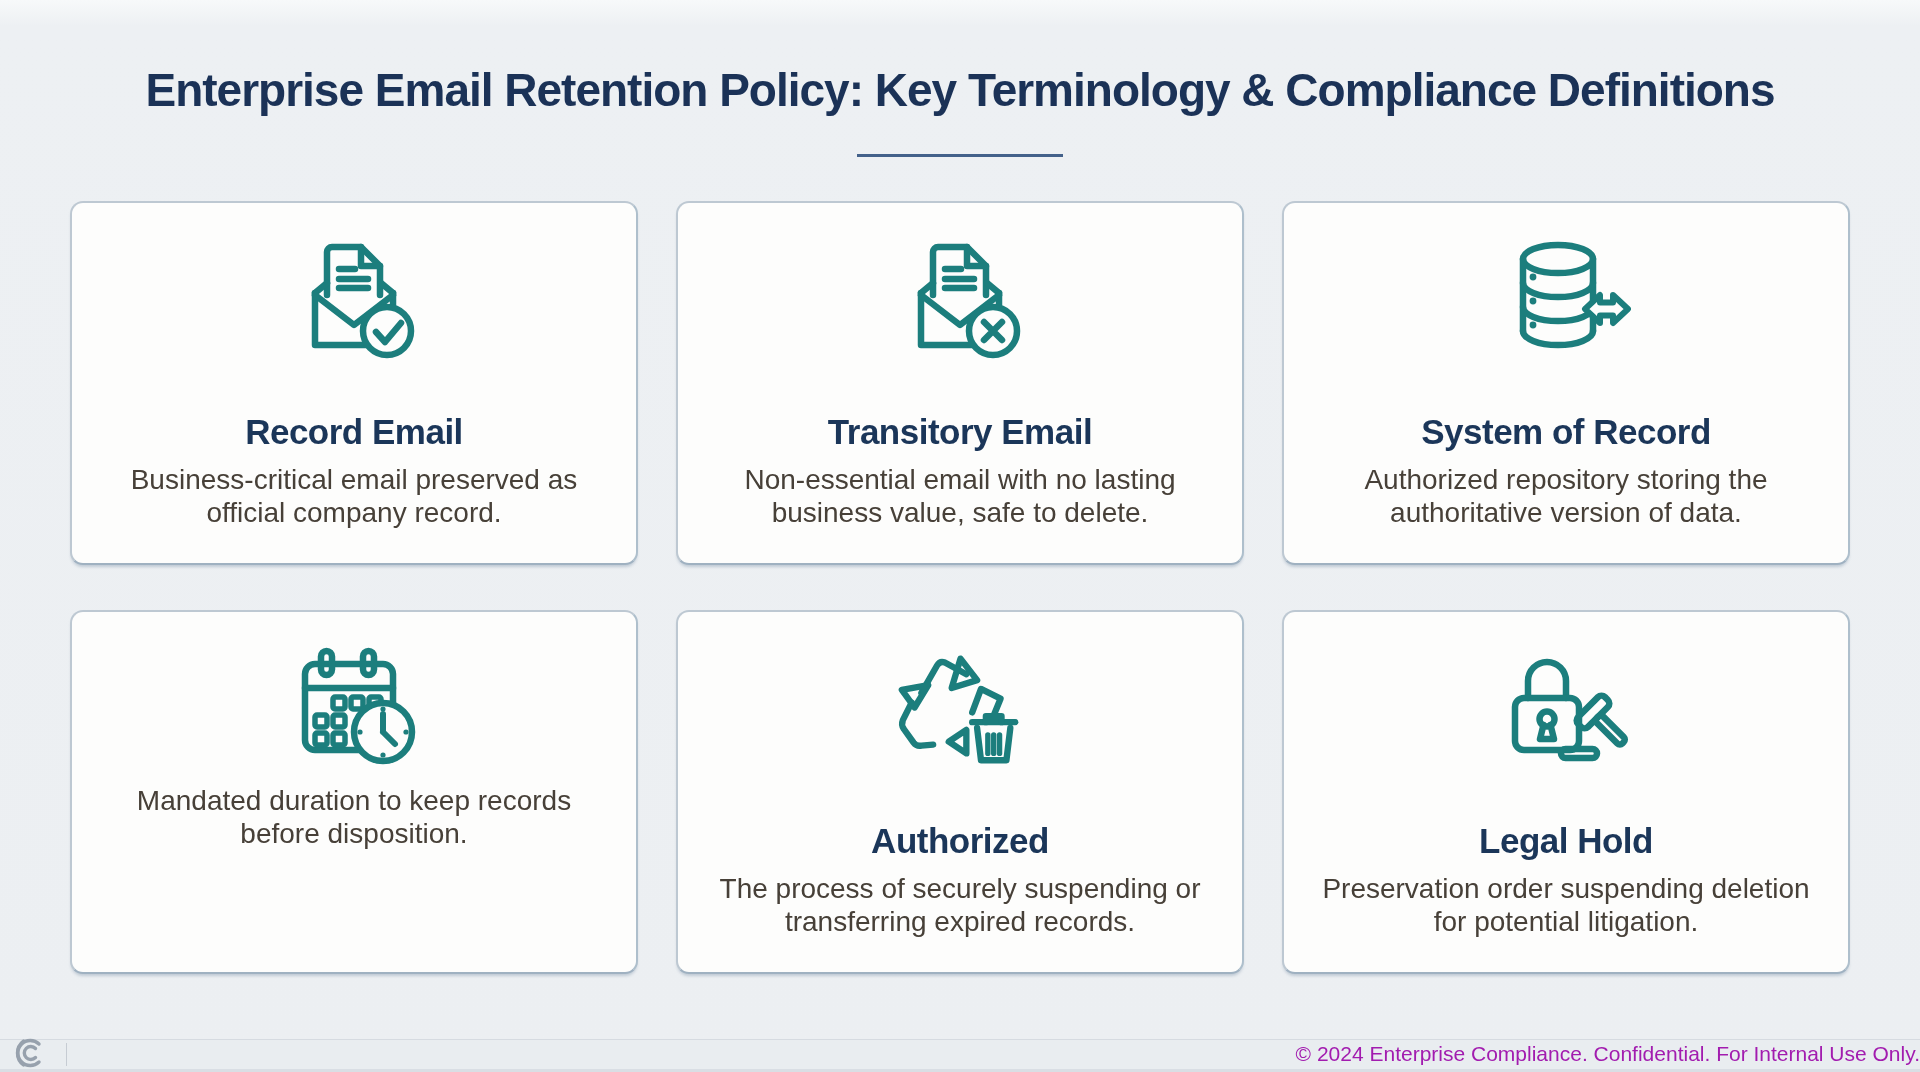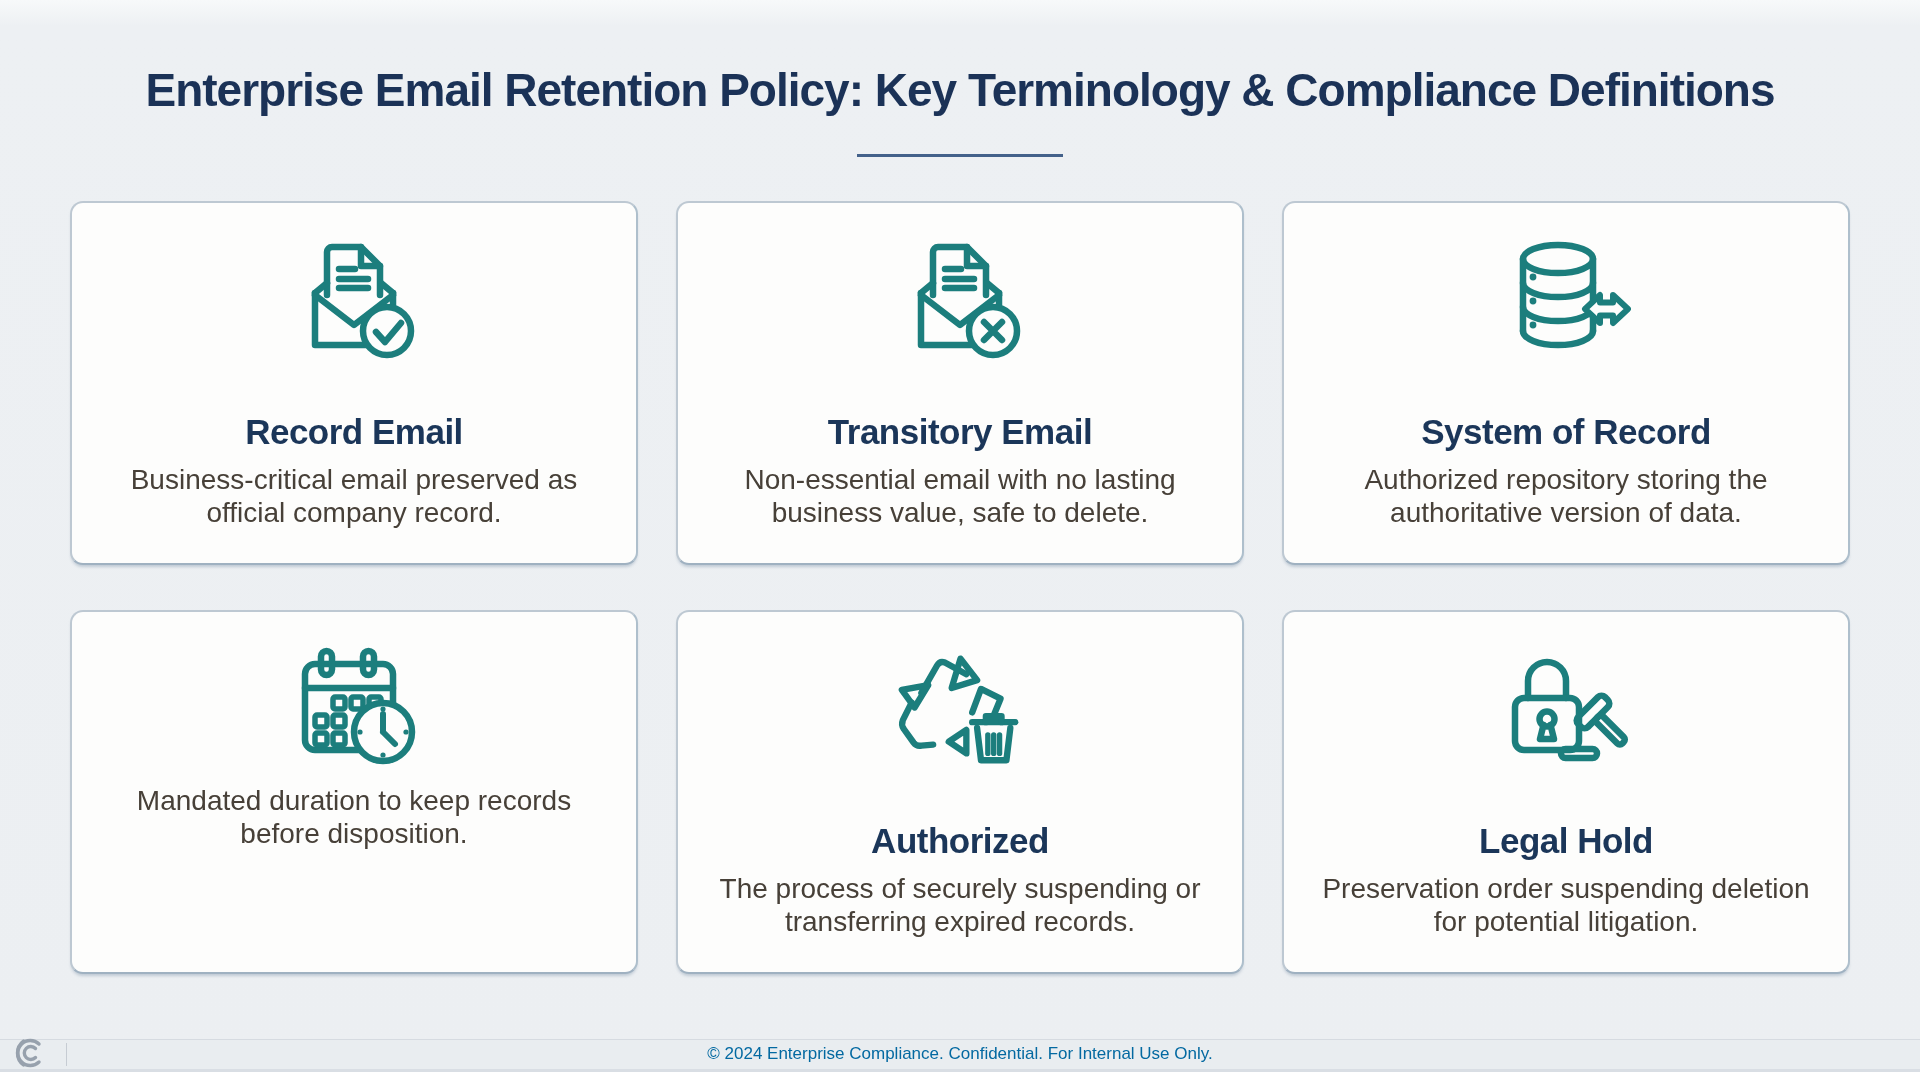--- a/index.html
+++ b/index.html
@@ -63,23 +63,23 @@
   footer {
     position:absolute; left:0; bottom:0;
     width:100%; height:33px;
     background:#e9edf0;
     border-top:1px solid #d6dbe1;
     border-bottom:3px solid #d9dee4;
   }
   .footer-text {
     position:absolute; left:0; right:0; top:50%;
     transform:translateY(-54%);
-    text-align:center;
-    font-size:17px;
-    color:#0369a1;
+    text-align:right;
+    font-size:21px;
+    color:#a21caf;
   }
   .footer-logo {
     position:absolute; left:9px; top:50%; transform:translateY(-50%);
   }
   .footer-divider {
     position:absolute; left:66px; top:3px; bottom:3px;
     width:1px; background:#c6ccd3;
   }
   
   .tsvg { stroke:#1c7e7d; fill:none; stroke-width:6.5; stroke-linecap:round; stroke-linejoin:round; }

